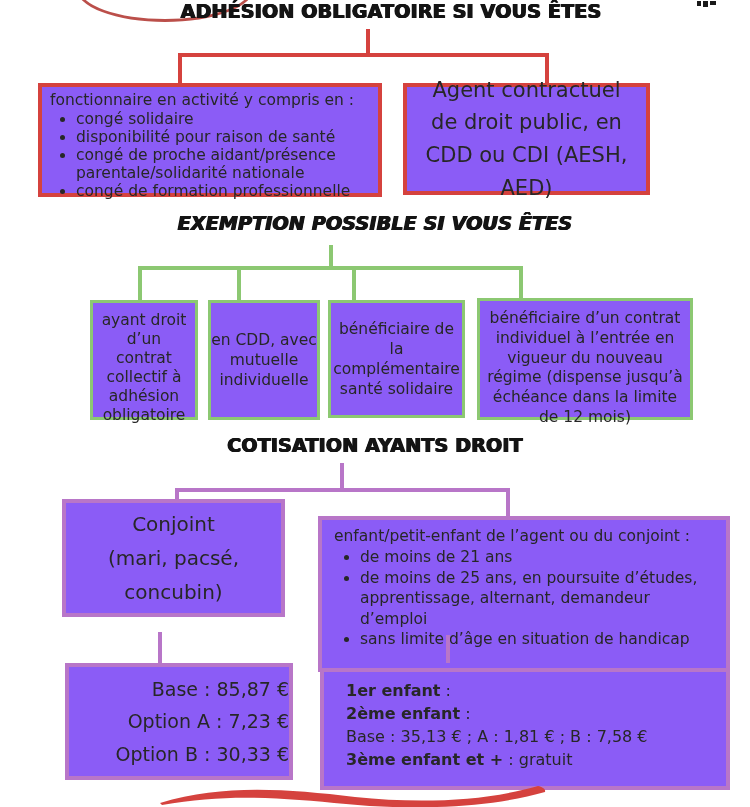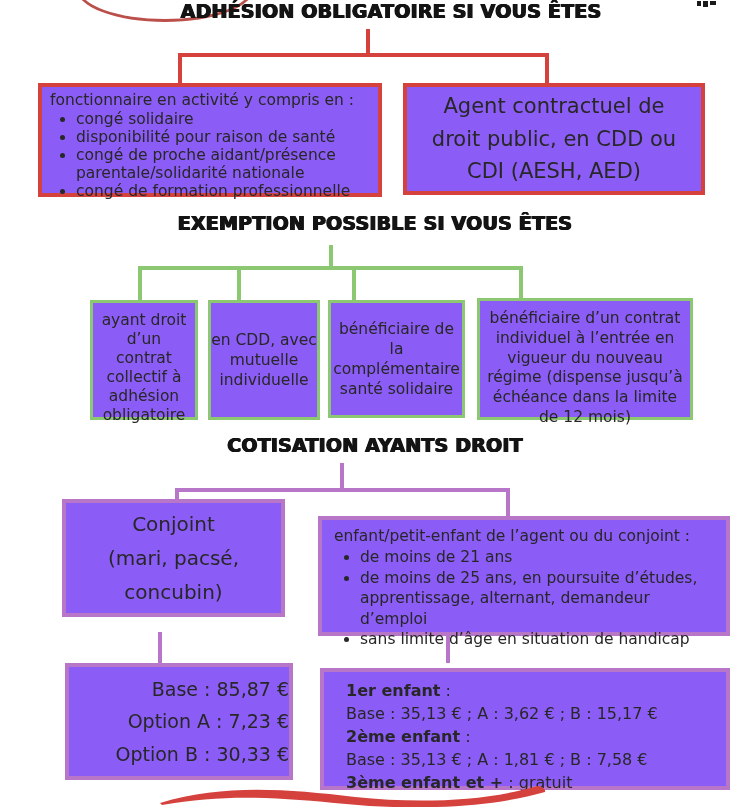--- a/index.html
+++ b/index.html
@@ -68,25 +68,25 @@
   <div class="box b-red fonctionnaire" style="left:38px;top:83px;width:344px;height:114px;">
     <div>fonctionnaire en activité y compris en :</div>
     <ul class="blt">
       <li>congé solidaire</li>
       <li>disponibilité pour raison de santé</li>
       <li>congé de proche aidant/présence parentale/solidarité nationale</li>
       <li>congé de formation professionnelle</li>
     </ul>
   </div>
 
-  <div class="box b-red agent center-flex" style="left:403px;top:83px;width:302px;height:112px;">
+  <div class="box b-red agent center-flex" style="left:403px;top:83px;width:247px;height:112px;">
     <div>Agent contractuel de droit public, en CDD ou CDI (AESH, AED)</div>
   </div>
 
-  <div class="sec-title" style="top:212px;">EXEMPTION POSSIBLE SI VOUS ÊTES</div>
+  <div class="sec-title" style="top:212px;font-style:italic;">EXEMPTION POSSIBLE SI VOUS ÊTES</div>
 
   <div class="v-line green-line" style="left:329px;top:245px;width:4px;height:24px;"></div>
   <div class="h-line green-line" style="left:138px;top:266px;width:385px;height:4px;"></div>
   <div class="v-line green-line" style="left:138px;top:266px;width:4px;height:34px;"></div>
   <div class="v-line green-line" style="left:237px;top:266px;width:4px;height:34px;"></div>
   <div class="v-line green-line" style="left:352px;top:266px;width:4px;height:34px;"></div>
   <div class="v-line green-line" style="left:519px;top:266px;width:4px;height:34px;"></div>
 
   <div class="box b-green g-box g-pad" style="left:90px;top:300px;width:108px;height:120px;line-height:1.23;">
     <div>ayant droit d’un contrat collectif à adhésion obligatoire</div>
@@ -110,41 +110,40 @@
   <div class="h-line purple-line" style="left:175px;top:488px;width:335px;height:4px;"></div>
   <div class="v-line purple-line" style="left:175px;top:488px;width:4px;height:30px;"></div>
   <div class="v-line purple-line" style="left:506px;top:488px;width:4px;height:30px;"></div>
 
   <div class="box b-purple conjoint center-flex" style="left:62px;top:499px;width:223px;height:118px;">
     <div>Conjoint</div>
     <div>(mari, pacsé,</div>
     <div>concubin)</div>
   </div>
 
-  <div class="box b-purple enfants" style="left:318px;top:516px;width:412px;height:120px;">
+  <div class="box b-purple enfants" style="left:318px;top:516px;width:412px;height:156px;">
     <div>enfant/petit-enfant de l’agent ou du conjoint :</div>
     <ul class="blt">
       <li>de moins de 21 ans</li>
       <li>de moins de 25 ans, en poursuite d’études, apprentissage, alternant, demandeur d’emploi</li>
       <li>sans limite d’âge en situation de handicap</li>
     </ul>
   </div>
 
   <div class="v-line purple-line" style="left:158px;top:632px;width:4px;height:31px;"></div>
   <div class="v-line purple-line" style="left:446px;top:635px;width:4px;height:28px;"></div>
 
   <div class="box b-purple tarif-conjoint left-flex" style="left:65px;top:663px;width:228px;height:117px;">
     <div>Base : 85,87 €</div>
     <div>Option A : 7,23 €</div>
     <div>Option B : 30,33 €</div>
   </div>
 
   <div class="box b-purple tarif-enfants" style="left:320px;top:660px;width:410px;height:122px;margin-top:8px;">
     <div><strong>1er enfant</strong><span> :</span></div>
-    <div><strong></strong><span>Base : 35,13 € ; A : 3,62 € ; B : 15,17 €</span></div>
     <div><strong>2ème enfant</strong><span> :</span></div>
     <div><strong></strong><span>Base : 35,13 € ; A : 1,81 € ; B : 7,58 €</span></div>
     <div><strong>3ème enfant et +</strong><span> : gratuit</span></div>
   </div>
 
   <svg class="swoosh" viewBox="0 0 410 28">
     <path d="M10,24 C 75,5 135,10 205,18 C 272,25 335,22 388,7
              C 392,8 396,10 395,13
              C 343,28 268,32 196,25
              C 133,19 78,14 12,26 Z" fill="#d5423e"></path>

